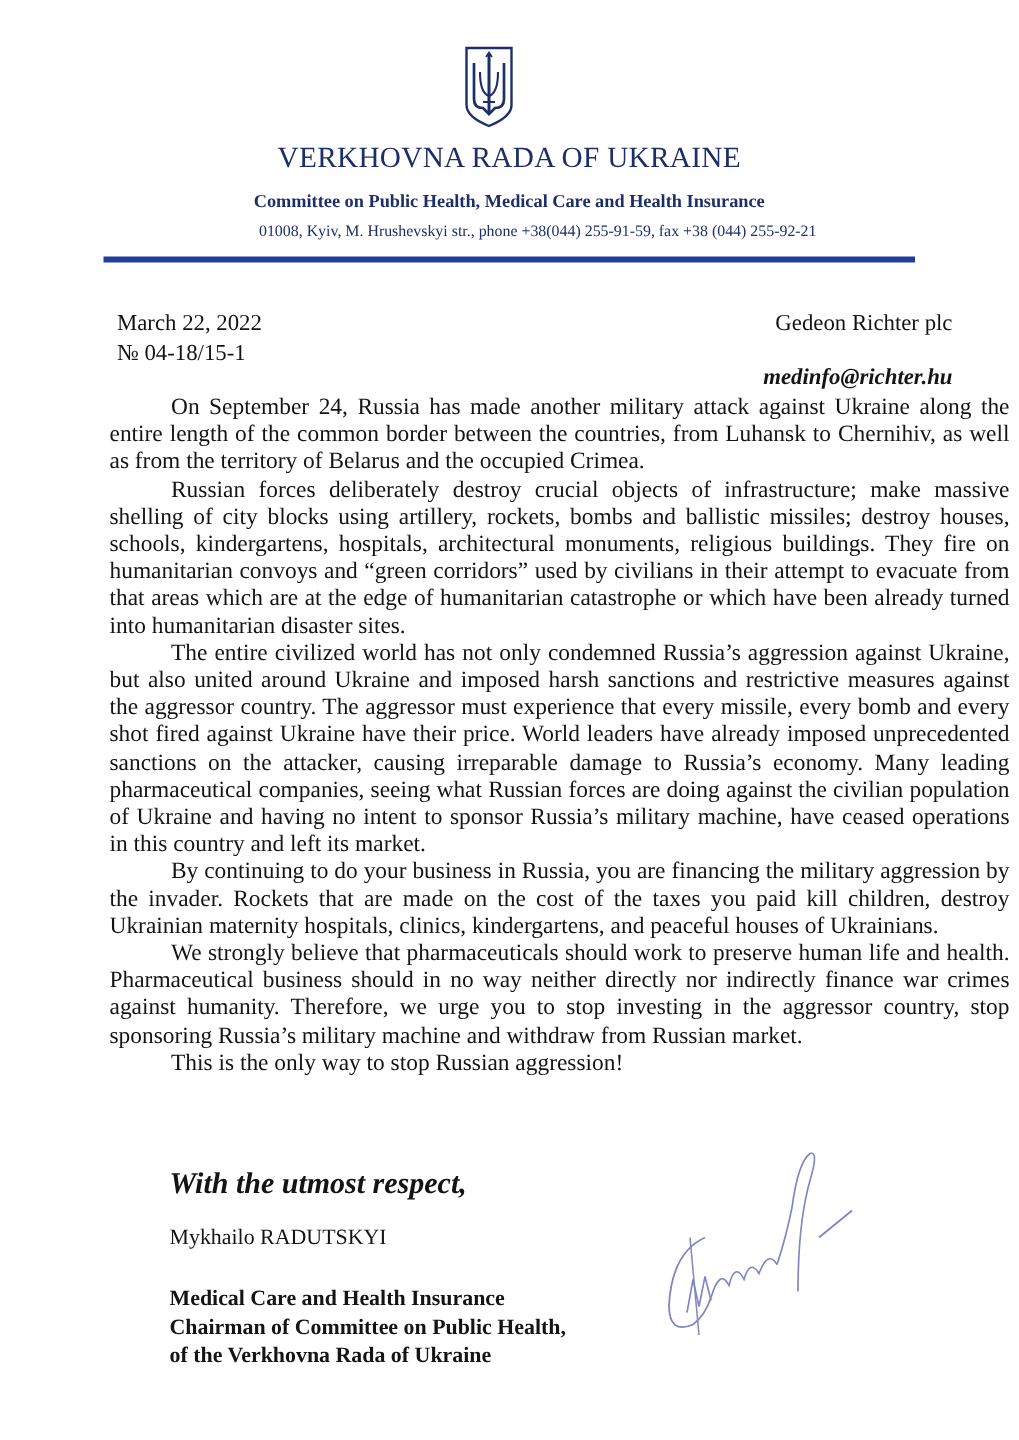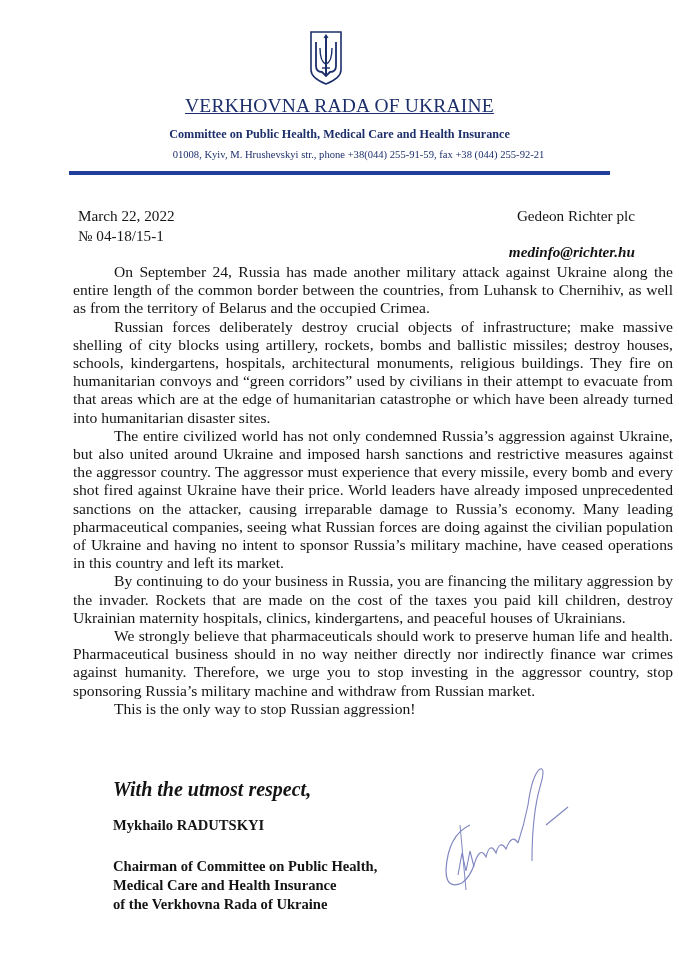--- a/index.html
+++ b/index.html
@@ -6,21 +6,21 @@
     body {
       width: 679px; height: 960px; position: relative; overflow: hidden;
       font-family: "Liberation Serif", "DejaVu Serif", serif;
       color: #141414;
     }
     .emblem {
       position: absolute; left: 309px; top: 30px; width: 34px; height: 56px;
     }
     .org-title {
       position: absolute; left: 0; right: 0; top: 95px;
-      text-align: center; font-size: 19.5px; color: #1d2f6b; letter-spacing: 0.2px; text-decoration: underline;
+      text-align: center; font-size: 19.5px; color: #1d2f6b; letter-spacing: 0.2px;
     }
     .committee {
       position: absolute; left: 0; right: 0; top: 127px;
       text-align: center; font-size: 12.2px; font-weight: bold; color: #1d2f6b;
     }
     .address {
       position: absolute; left: 0; right: 0; top: 149px;
       text-align: center; font-size: 10.6px; color: #1d2f6b; padding-left: 38px;
     }
     .rule {
@@ -40,21 +40,21 @@
       position: absolute; left: 73px; top: 263px; width: 600px;
       font-size: 15.6px; line-height: 18.2px; text-align: justify;
     }
     .body-text p { margin: 0; text-indent: 41px; }
     .body-text p.short { text-indent: 41px; }
     .closing {
       position: absolute; left: 113px; top: 778px; font-size: 20px;
       font-weight: bold; font-style: italic;
     }
     .signer-name {
-      position: absolute; left: 113px; top: 817px; font-size: 14.6px; font-weight: bold;
+      position: absolute; left: 113px; top: 817px; font-size: 14.6px; font-weight: normal;
     }
     .signer-title {
       position: absolute; left: 113px; top: 857px; font-size: 14.6px; font-weight: bold;
       line-height: 19px;
     }
     .signature {
       position: absolute; left: 440px; top: 765px; width: 140px; height: 140px;
     }
   </style>
 </head>
@@ -90,22 +90,22 @@
   <p>Russian forces deliberately destroy crucial objects of infrastructure; make massive shelling of city blocks using artillery, rockets, bombs and ballistic missiles; destroy houses, schools, kindergartens, hospitals, architectural monuments, religious buildings. They fire on humanitarian convoys and “green corridors” used by civilians in their attempt to evacuate from that areas which are at the edge of humanitarian catastrophe or which have been already turned into humanitarian disaster sites.</p>
   <p>The entire civilized world has not only condemned Russia’s aggression against Ukraine, but also united around Ukraine and imposed harsh sanctions and restrictive measures against the aggressor country. The aggressor must experience that every missile, every bomb and every shot fired against Ukraine have their price. World leaders have already imposed unprecedented sanctions on the attacker, causing irreparable damage to Russia’s economy. Many leading pharmaceutical companies, seeing what Russian forces are doing against the civilian population of Ukraine and having no intent to sponsor Russia’s military machine, have ceased operations in this country and left its market.</p>
   <p>By continuing to do your business in Russia, you are financing the military aggression by the invader. Rockets that are made on the cost of the taxes you paid kill children, destroy Ukrainian maternity hospitals, clinics, kindergartens, and peaceful houses of Ukrainians.</p>
   <p>We strongly believe that pharmaceuticals should work to preserve human life and health. Pharmaceutical business should in no way neither directly nor indirectly finance war crimes against humanity. Therefore, we urge you to stop investing in the aggressor country, stop sponsoring Russia’s military machine and withdraw from Russian market.</p>
   <p class="short">This is the only way to stop Russian aggression!</p>
 </div>
 
 <div class="closing">With the utmost respect,</div>
 <div class="signer-name">Mykhailo RADUTSKYI</div>
 <div class="signer-title">
+  <div>Medical Care and Health Insurance</div>
   <div>Chairman of Committee on Public Health,</div>
-  <div>Medical Care and Health Insurance</div>
   <div>of the Verkhovna Rada of Ukraine</div>
 </div>
 
 <div class="signature">
   <svg viewBox="0 0 140 140" width="140" height="140">
     <path d="M30 60 Q8 70 6 105 Q6 125 22 118 Q30 112 34 100" fill="none" stroke="#7f86c0" stroke-width="1.2"></path>
     <path d="M18 110 L22 88 L26 106 L30 86 L34 102" fill="none" stroke="#7f86c0" stroke-width="1.1"></path>
     <path d="M34 100 Q40 80 46 92 Q50 76 56 88 Q60 74 66 84 Q72 68 78 78" fill="none" stroke="#7f86c0" stroke-width="1.1"></path>
     <path d="M78 78 Q84 60 88 40 Q92 10 100 4 Q106 2 100 22 Q92 50 92 96" fill="none" stroke="#7f86c0" stroke-width="1.1"></path>
     <path d="M20 60 L26 125" stroke="#7f86c0" stroke-width="1" fill="none"></path>

